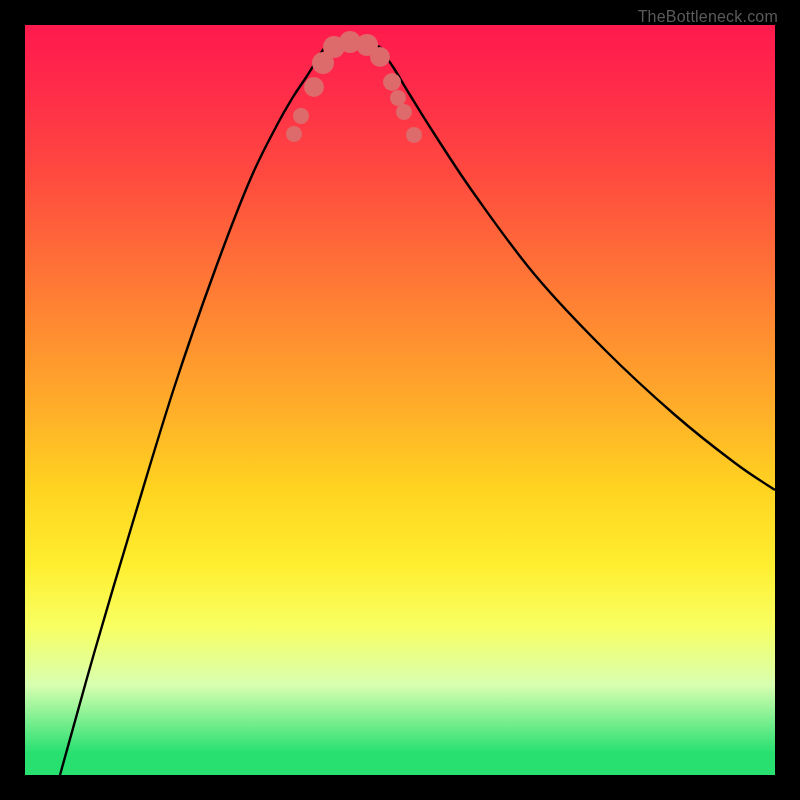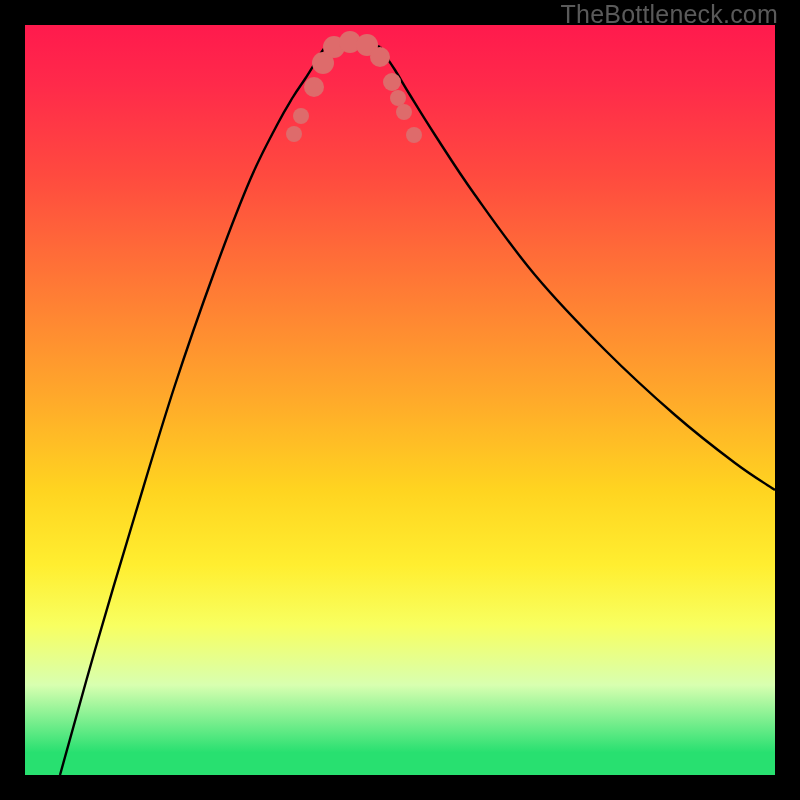--- a/index.html
+++ b/index.html
@@ -1,18 +1,18 @@
 <!DOCTYPE html>
 <html><head>
 <meta charset="utf-8">
 <style>
 body{margin:0;padding:0;background:#000;width:800px;height:800px;position:relative;font-family:Arial,sans-serif}
 .frame{position:absolute;left:25px;top:25px;width:750px;height:750px;overflow:hidden}
 .gradient{position:absolute;inset:0;background:linear-gradient(to bottom,#ff1a4d 0%,#ff2a4a 8%,#ff4a3f 20%,#ff7a35 35%,#ffaa2a 50%,#ffd420 62%,#ffee30 72%,#f8ff60 80%,#d8ffb0 88%,#28e070 97%,#28e070 100%)}
-.watermark{position:absolute;right:22px;top:0;color:#5a5a5a;font-size:25px;font-weight:400;letter-spacing:0.2px}
+.watermark{position:absolute;right:22px;top:8px;color:#5a5a5a;font-size:16px;font-weight:400;letter-spacing:0.2px}
 svg{position:absolute;left:25px;top:25px}
 </style>
 </head>
 <body>
 
 <div class="frame">
   <div class="gradient"></div>
 </div>
 
 <svg width="750" height="750" viewBox="0 0 750 750">

